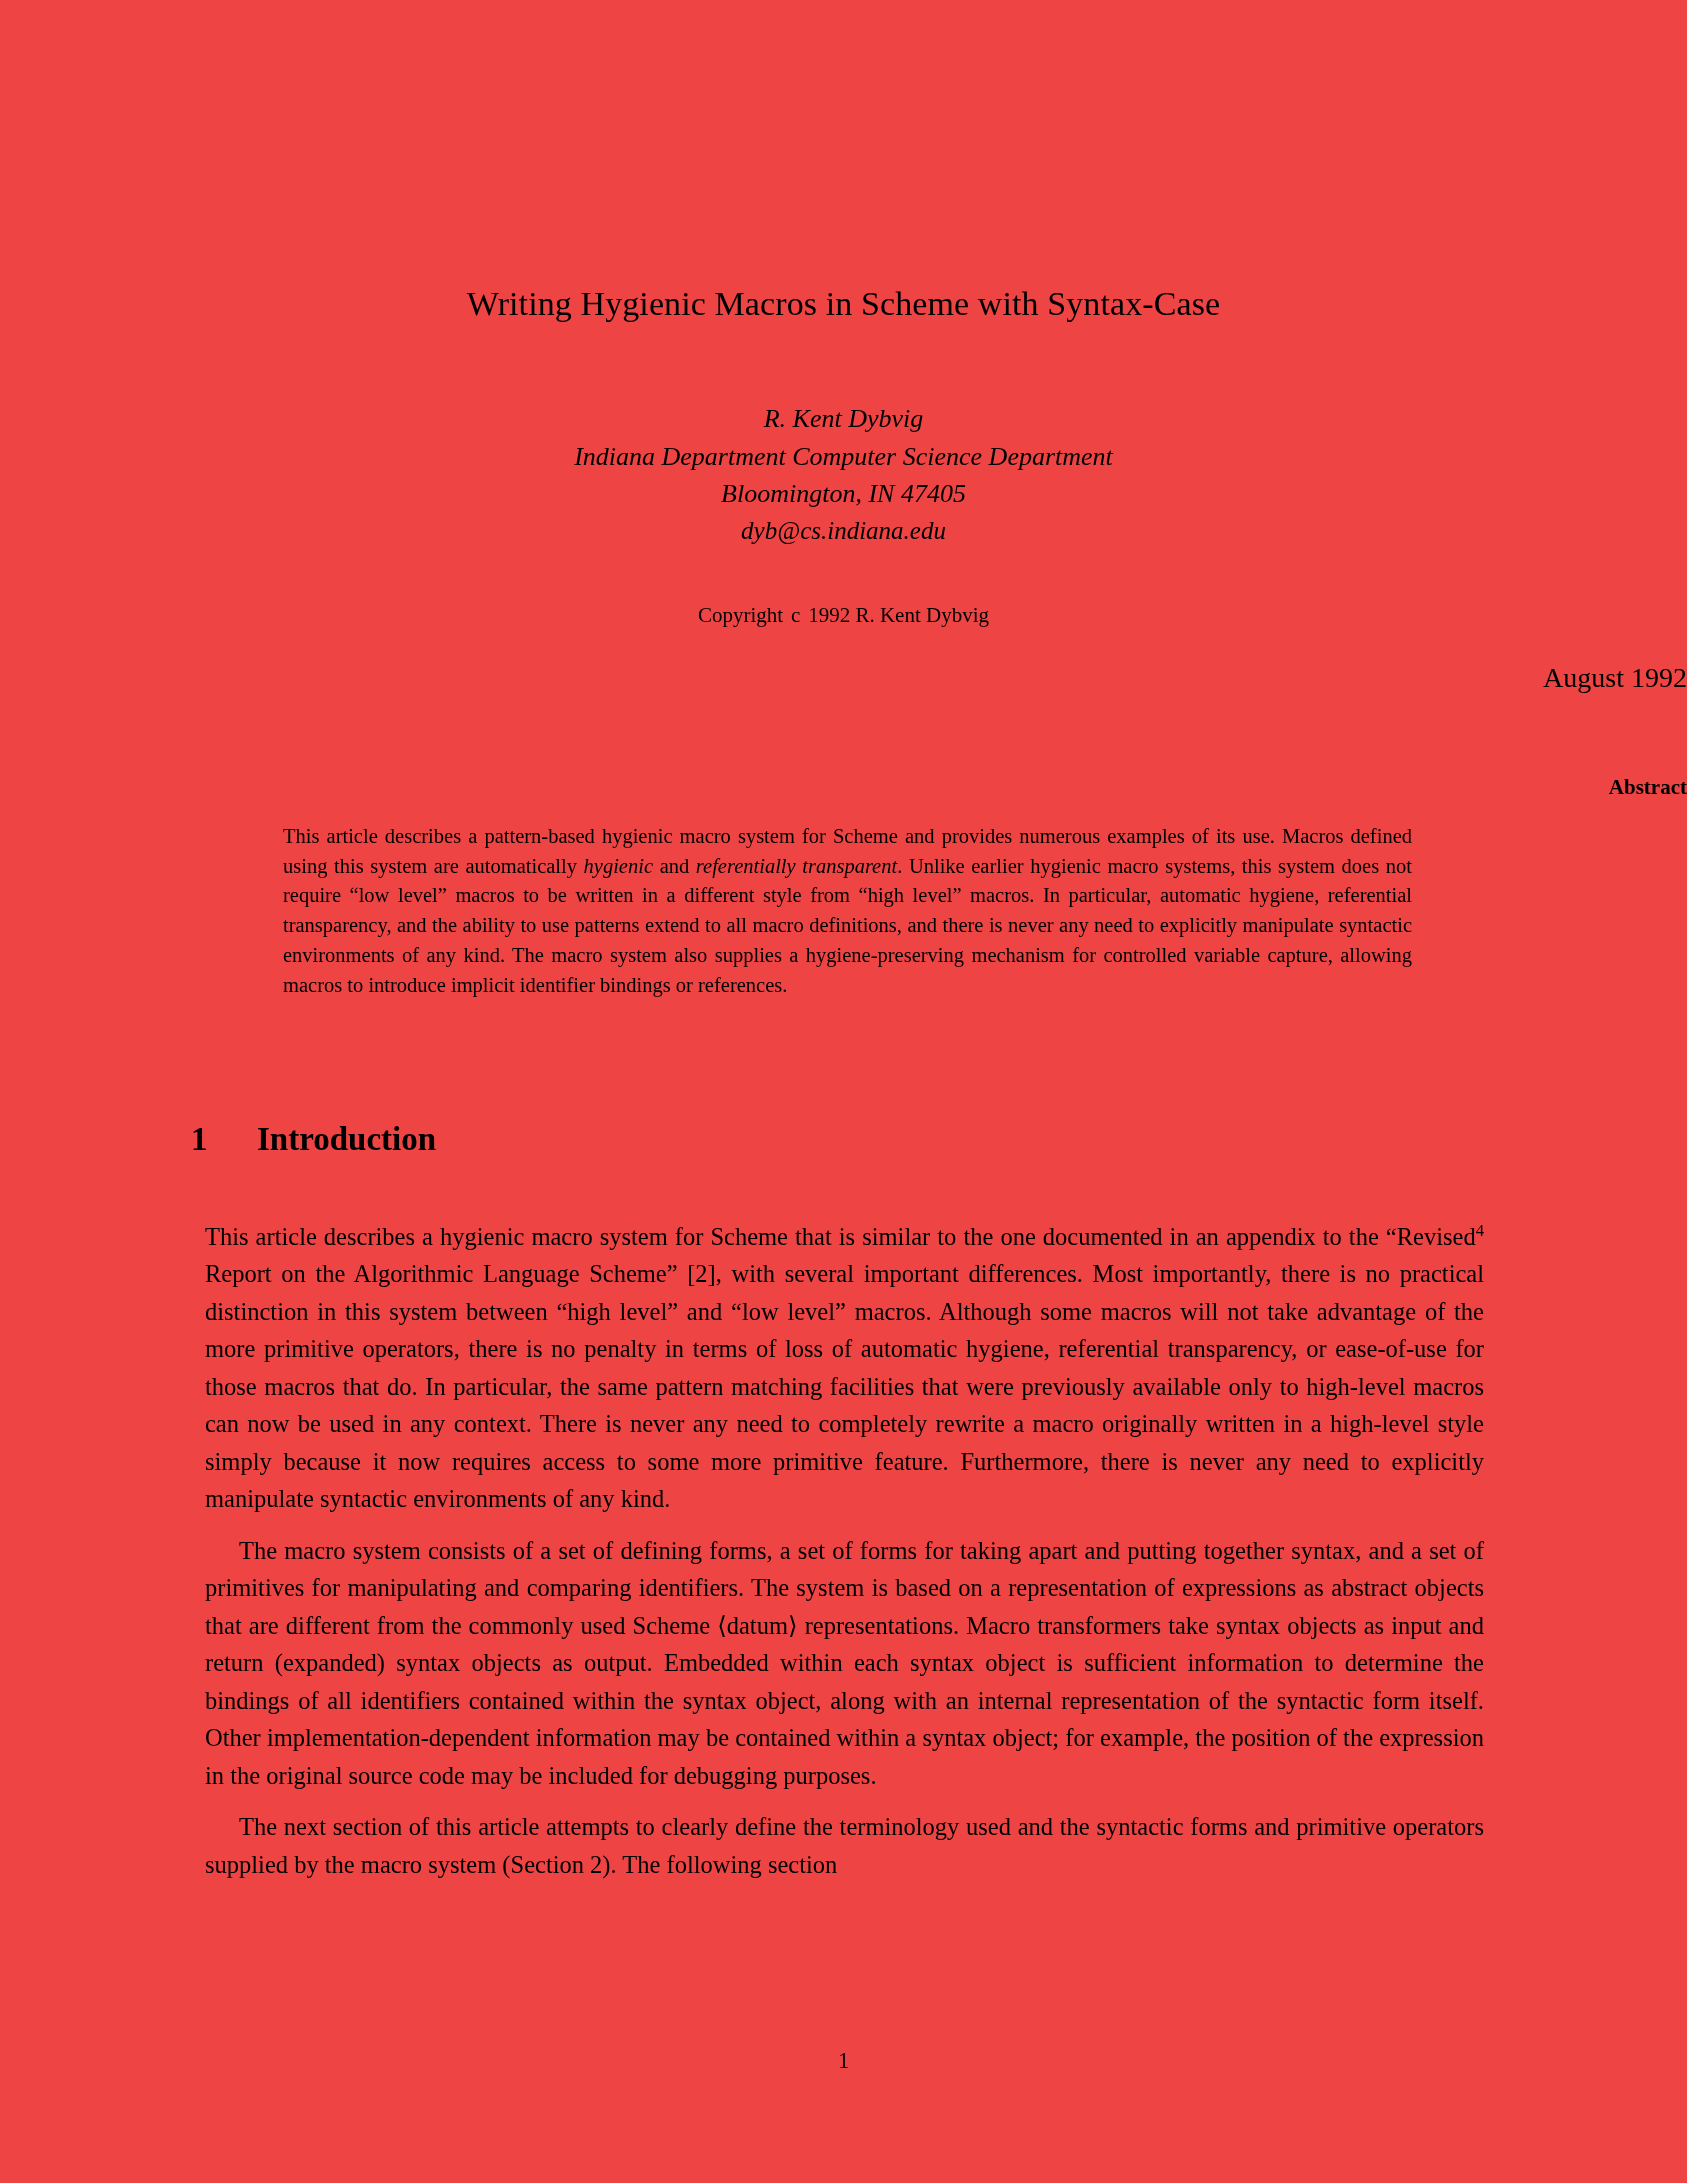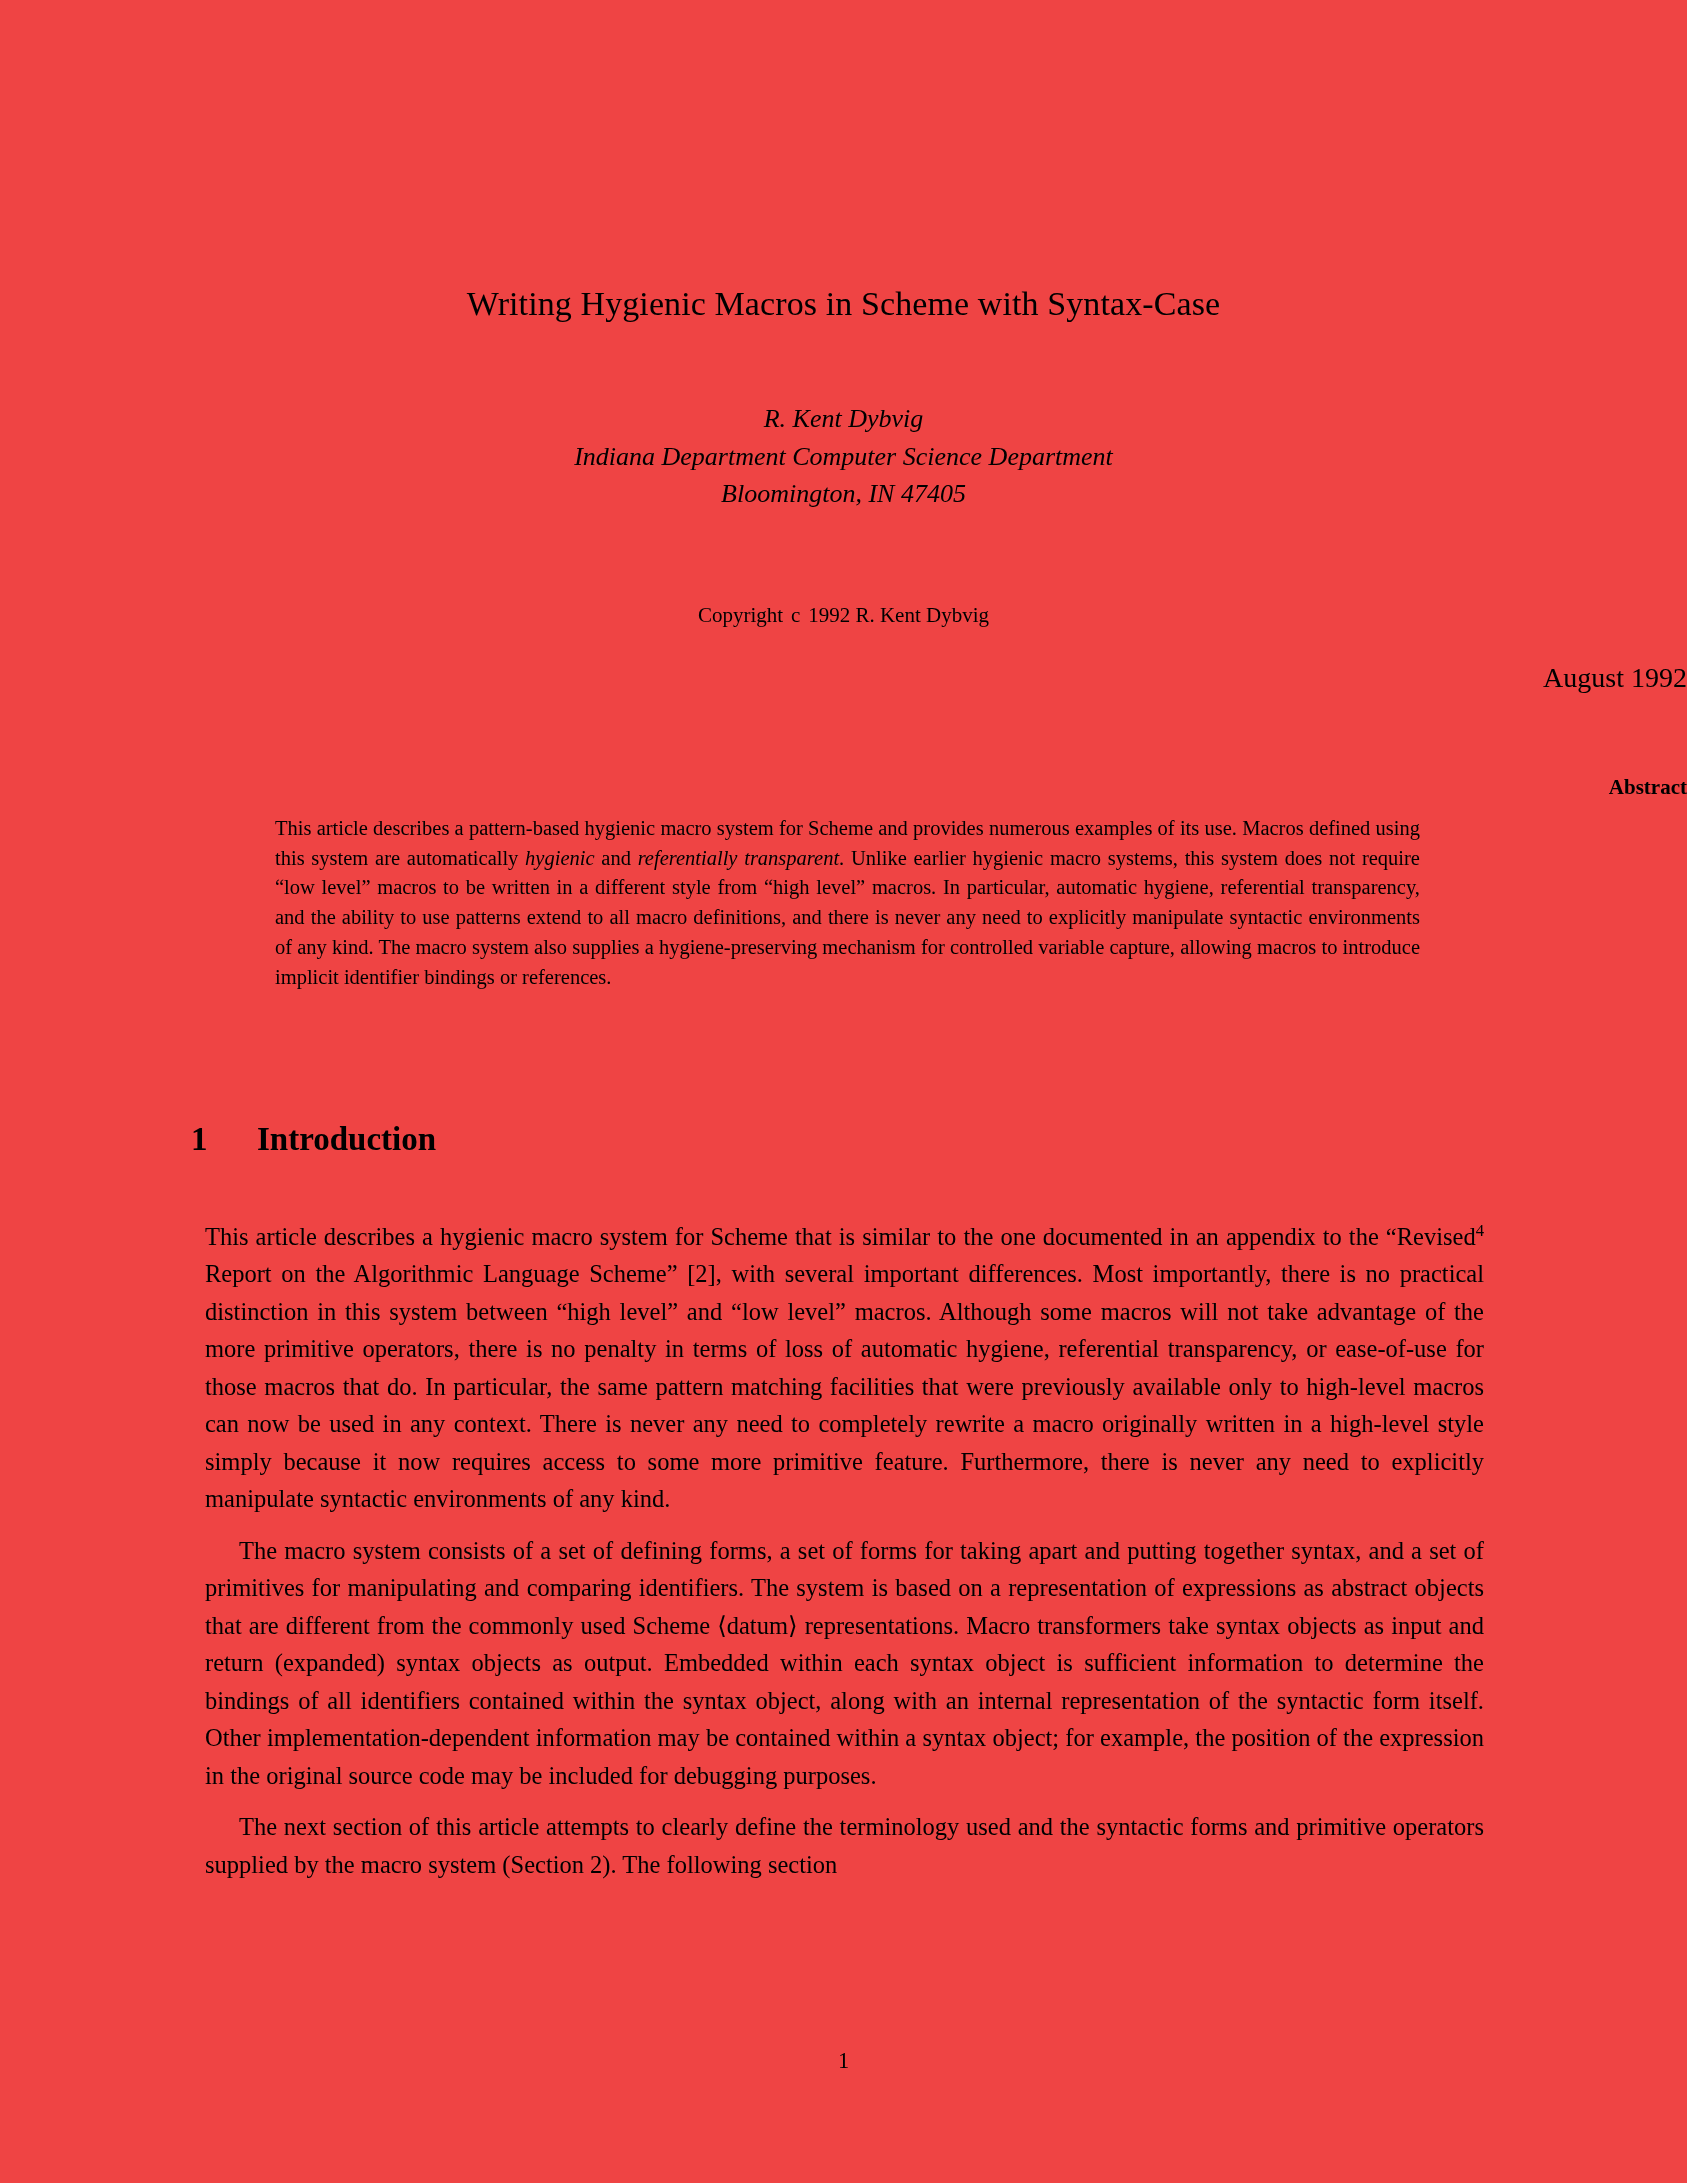--- a/index.html
+++ b/index.html
@@ -83,21 +83,21 @@
     position: absolute;
     left: 275px;
     width: 1145px;
     top: 814px;
     font-size: 20.5px;
     line-height: 1.45;
     text-align: justify;
     text-justify: inter-word;
     hyphens: none;
   }
-  .abstract-body p { margin: 0; }
+  .abstract-body p { margin: 8px; }
   
   .section-heading {
     position: absolute;
     left: 191px;
     top: 1121px;
     font-size: 33px;
     font-weight: bold;
   }
   .section-num {
     display: inline-block;
@@ -145,20 +145,21 @@
 <div class="page">
 
   <div class="title-block">
     <h1 class="paper-title">Writing Hygienic Macros in Scheme with Syntax-Case</h1>
   </div>
 
   <div class="author-block">
     <span class="author-line">R. Kent Dybvig</span>
     <span class="author-line">Indiana Department Computer Science Department</span>
     <span class="author-line">Bloomington, IN 47405</span>
+    <span class="email-line">dyb@cs.indiana.edu</span>
   </div>
 
   <div class="copyright-line">
     <span>Copyright</span>
     <span class="copy-mark">c</span>
     <span>1992 R. Kent Dybvig</span>
   </div>
 
   <div class="date-line">August 1992</div>
 

